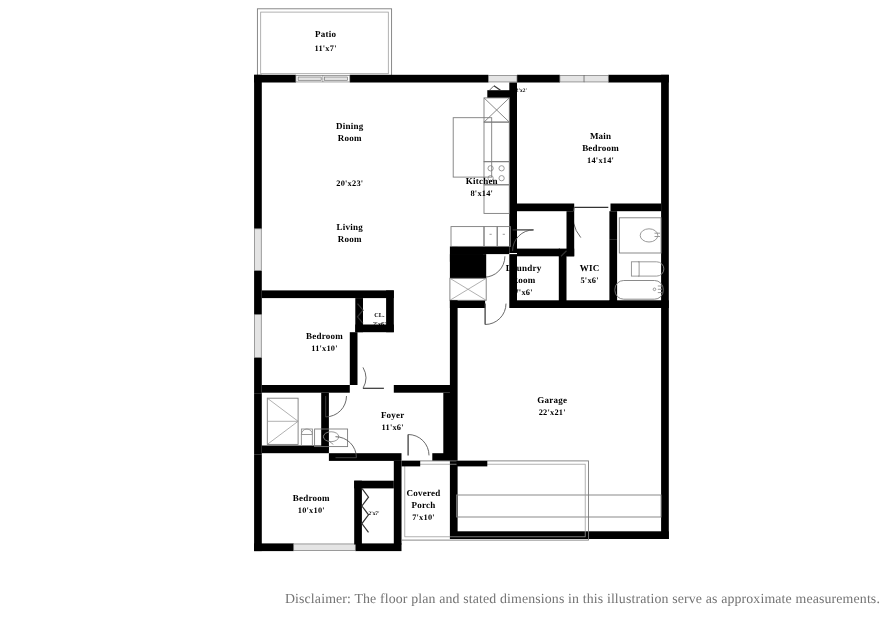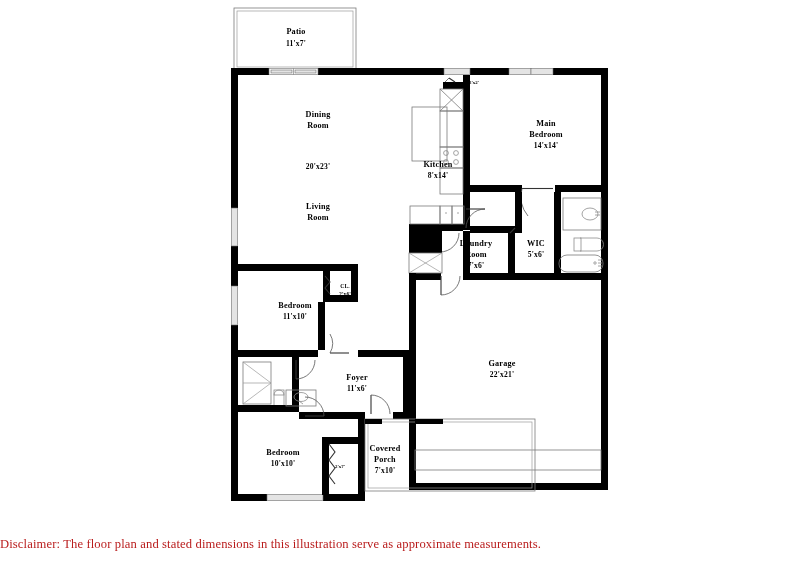--- a/index.html
+++ b/index.html
@@ -23,25 +23,25 @@
   #floorplan-svg {
     position: absolute;
     left: 0;
     top: 0;
   }
   .disclaimer {
     position: absolute;
     left: 0;
     top: 536px;
     width: 800px;
-    text-align: left;
+    text-align: right;
     font-family: "Liberation Serif", "DejaVu Serif", serif;
     font-size: 12.6px;
     line-height: 16px;
-    color: #b91c1c;
+    color: #737373;
     letter-spacing: 0.01em;
   }
   .disclaimer div { white-space: nowrap; }
   
   .rm-label {
     font-family: "Liberation Serif", "DejaVu Serif", serif;
     font-weight: bold;
     font-size: 8.2px;
     fill: #000000;
     text-anchor: middle;

